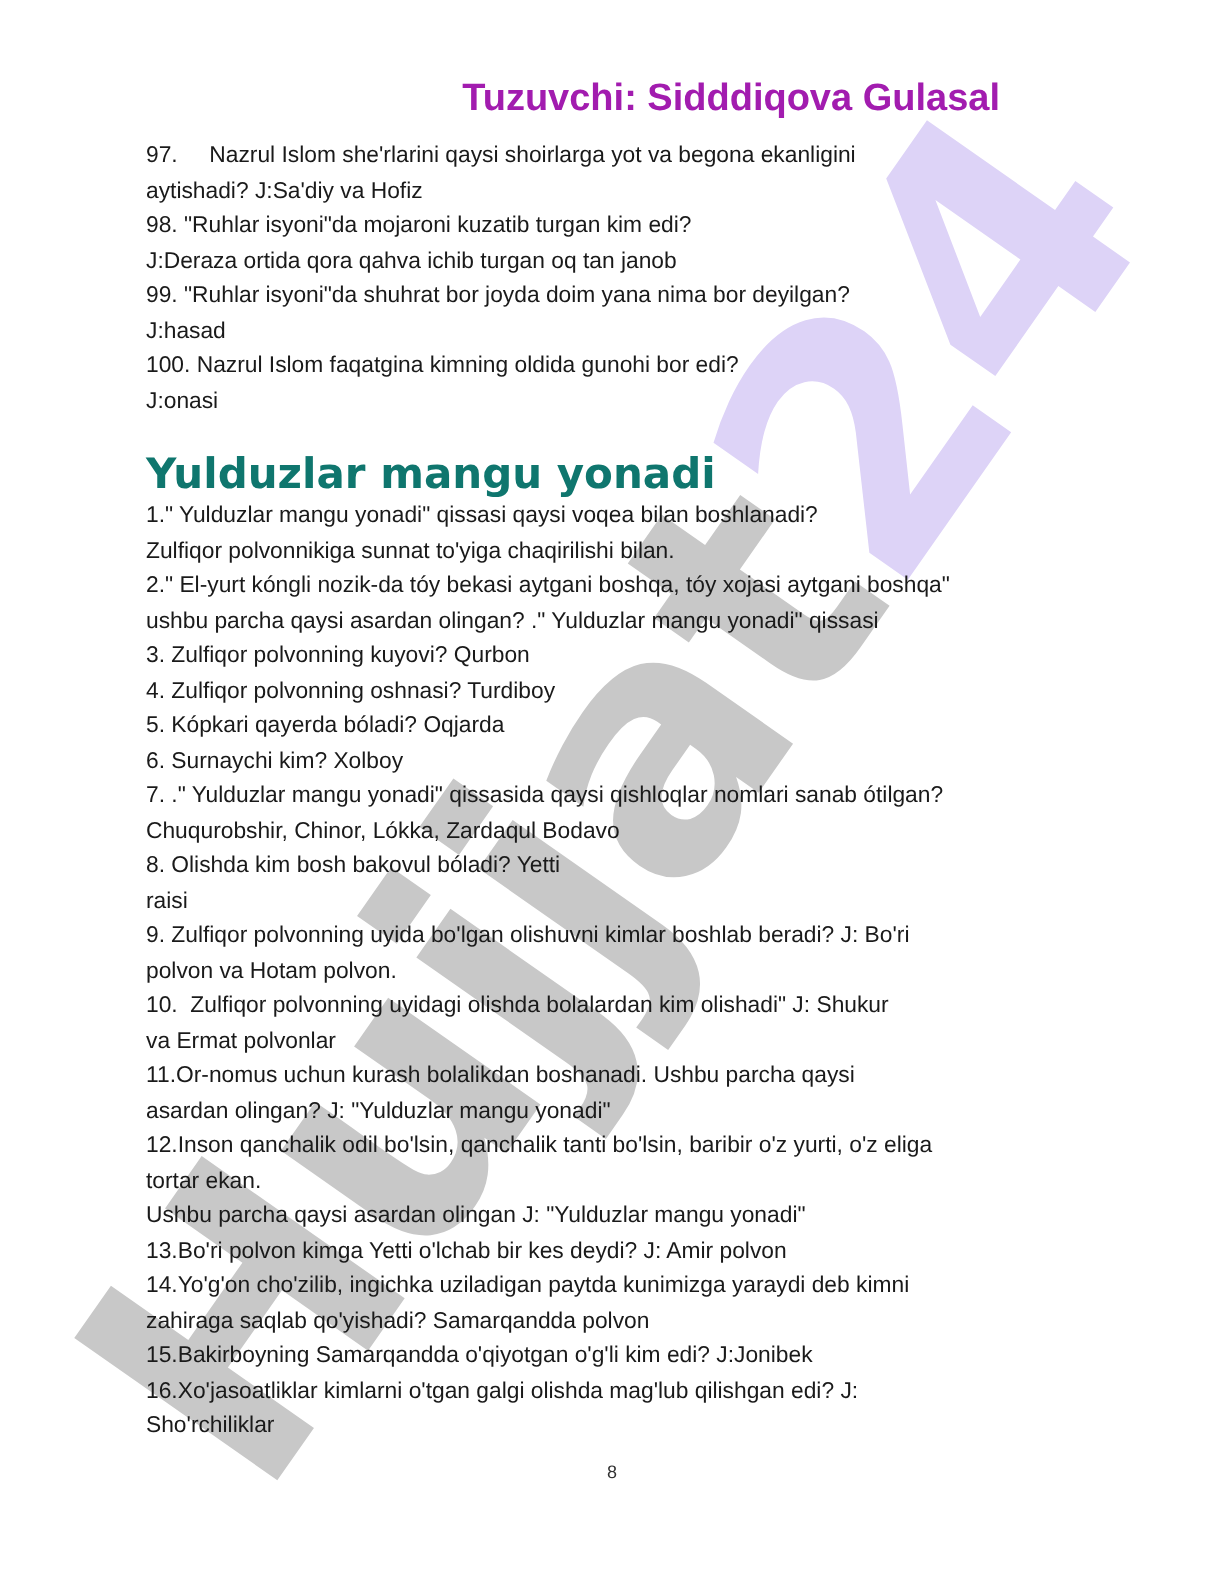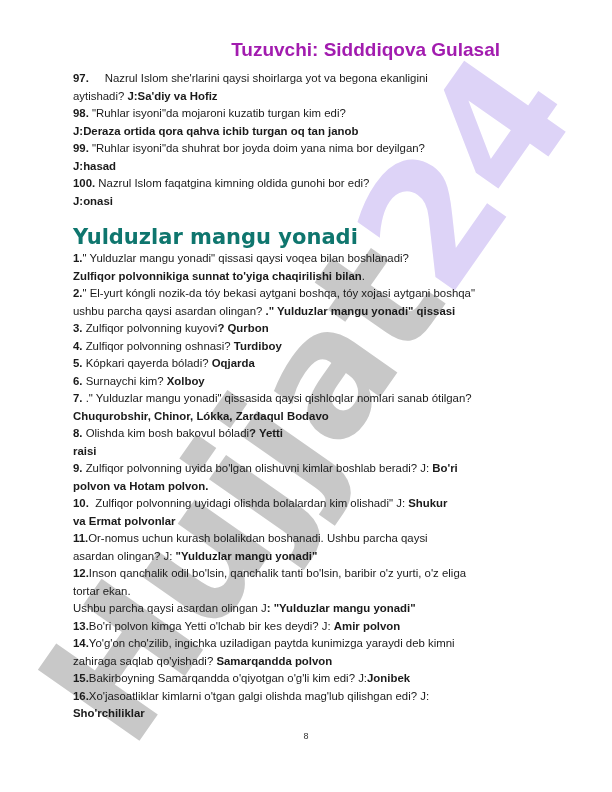--- a/index.html
+++ b/index.html
@@ -12,21 +12,21 @@
                font-family: "DejaVu Sans", sans-serif; font-weight: bold;
                font-size: 170px; letter-spacing: -4px; white-space: nowrap; }
     .wm-grey { color: #c8c8c8; }
     .wm-purple { color: #ddd3f7; }
     .page { position: relative; z-index: 1; }
     .author { position: absolute; top: 39px; right: 112px; font-size: 19px;
               font-weight: bold; color: #a21caf; }
     .content { position: absolute; left: 73px; top: 70px; width: 470px;
                font-size: 11.4px; line-height: 17.5px; }
     .line { white-space: nowrap; }
-    .b { font-weight: bold; }
+    .b { font-weight: normal; }
     .title { font-family: "DejaVu Sans", sans-serif; font-weight: bold;
              color: #0f766e; font-size: 21px; line-height: 24px;
              margin-top: 15px; margin-bottom: 1px; }
     .pagenum { position: absolute; top: 731px; left: 0; width: 612px;
                text-align: center; font-size: 9px; color: #333; }
   </style>
 </head>
 <body>
 
 <div class="watermark">

